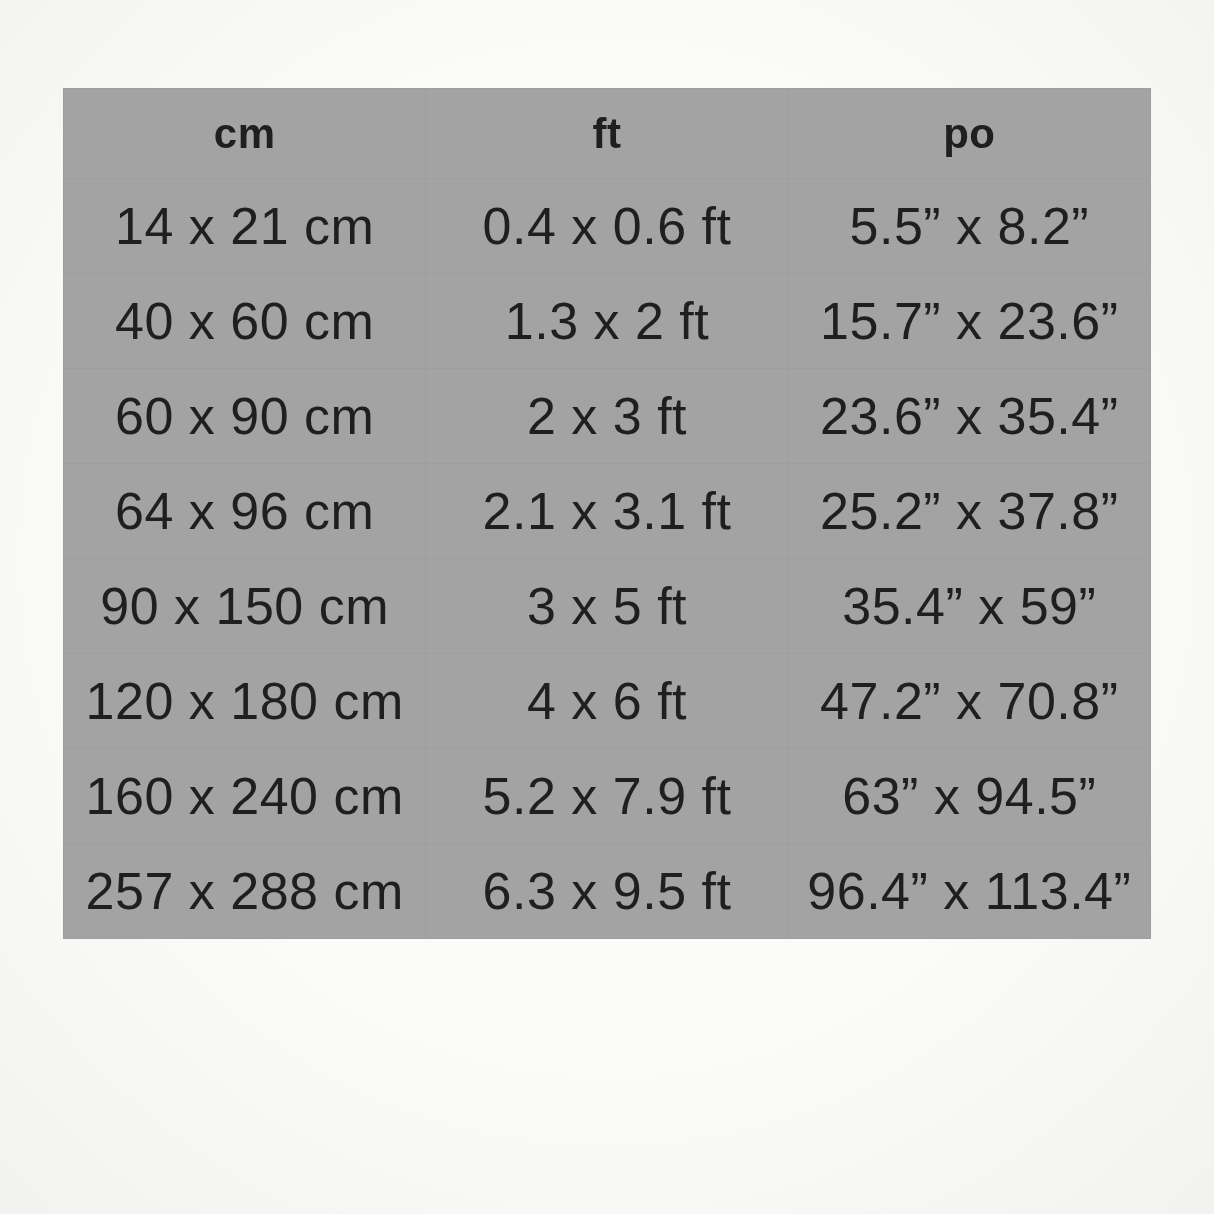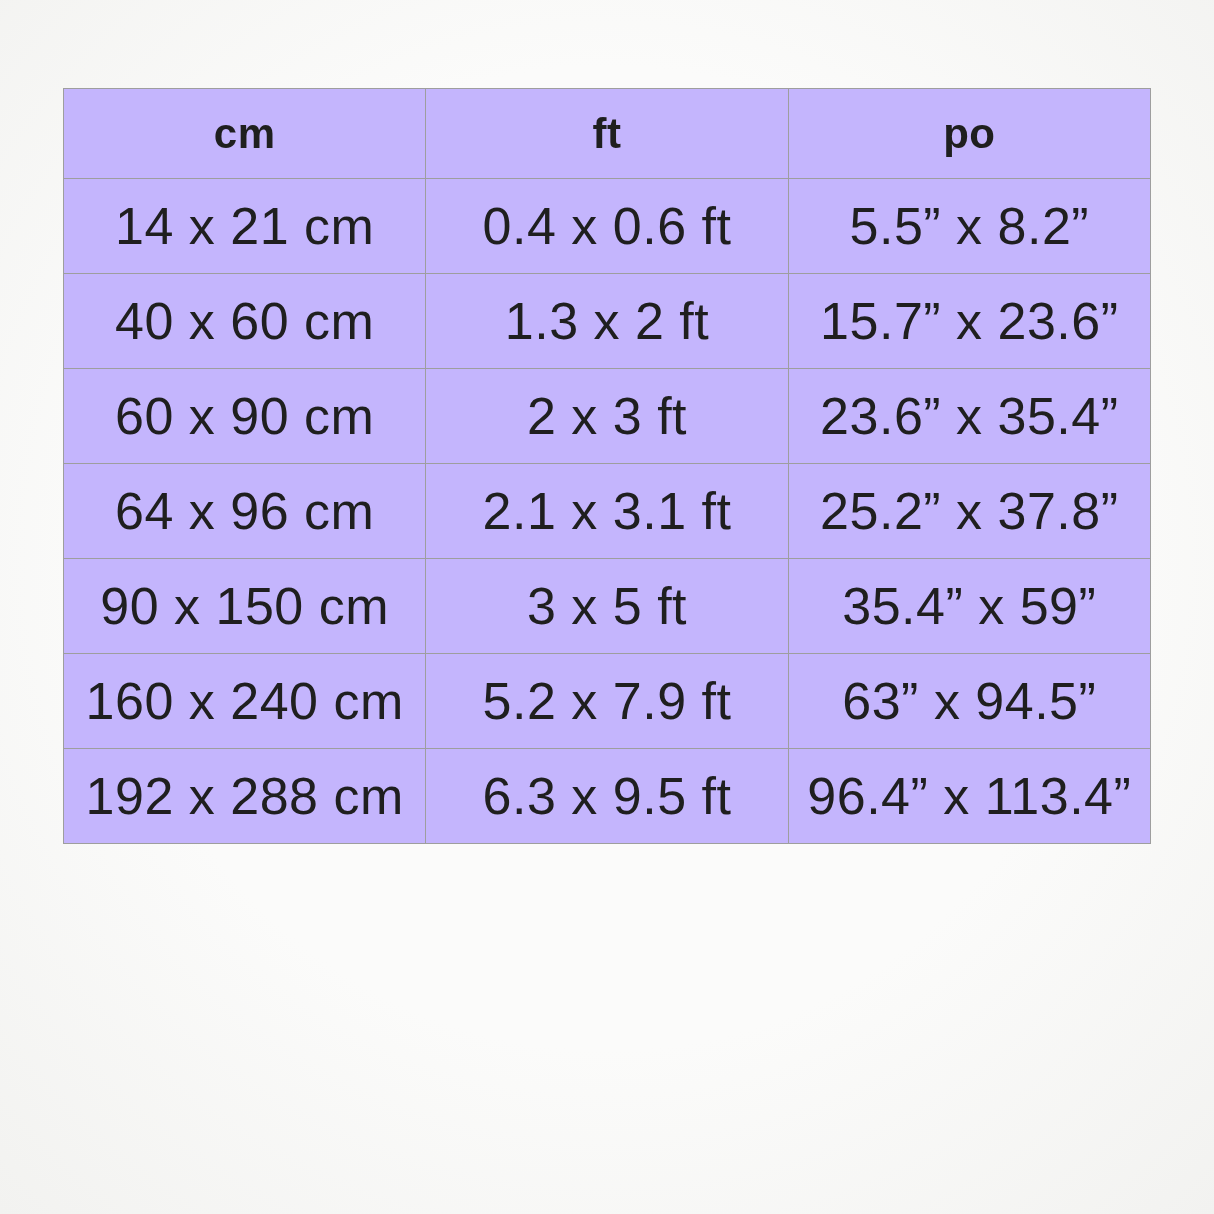--- a/index.html
+++ b/index.html
@@ -14,21 +14,21 @@
     font-family: "Liberation Sans", sans-serif;
     background: radial-gradient(circle at 50% 46%, #fbfbfa 55%, #f2f2f0 100%);
   }
   .size-table {
     position: absolute;
     left: 63px;
     top: 88px;
     width: 1088px;
     border-collapse: collapse;
     table-layout: fixed;
-    background: #c4b5fd;
+    background: #a3a3a3;
   }
   .size-table th,
   .size-table td {
     border: 1px solid #9e9e9e;
     text-align: center;
     vertical-align: middle;
     color: #1f1f1f;
     letter-spacing: 0.5px;
     padding: 0;
   }
@@ -74,23 +74,28 @@
         <td>64 x 96 cm</td>
         <td>2.1 x 3.1 ft</td>
         <td>25.2” x 37.8”</td>
       </tr>
       <tr>
         <td>90 x 150 cm</td>
         <td>3 x 5 ft</td>
         <td>35.4” x 59”</td>
       </tr>
       <tr>
+        <td>120 x 180 cm</td>
+        <td>4 x 6 ft</td>
+        <td>47.2” x 70.8”</td>
+      </tr>
+      <tr>
         <td>160 x 240 cm</td>
         <td>5.2 x 7.9 ft</td>
         <td>63” x 94.5”</td>
       </tr>
       <tr>
-        <td>192 x 288 cm</td>
+        <td>257 x 288 cm</td>
         <td>6.3 x 9.5 ft</td>
         <td>96.4” x 113.4”</td>
       </tr>
     </tbody>
 </table>
 
 </body></html>

